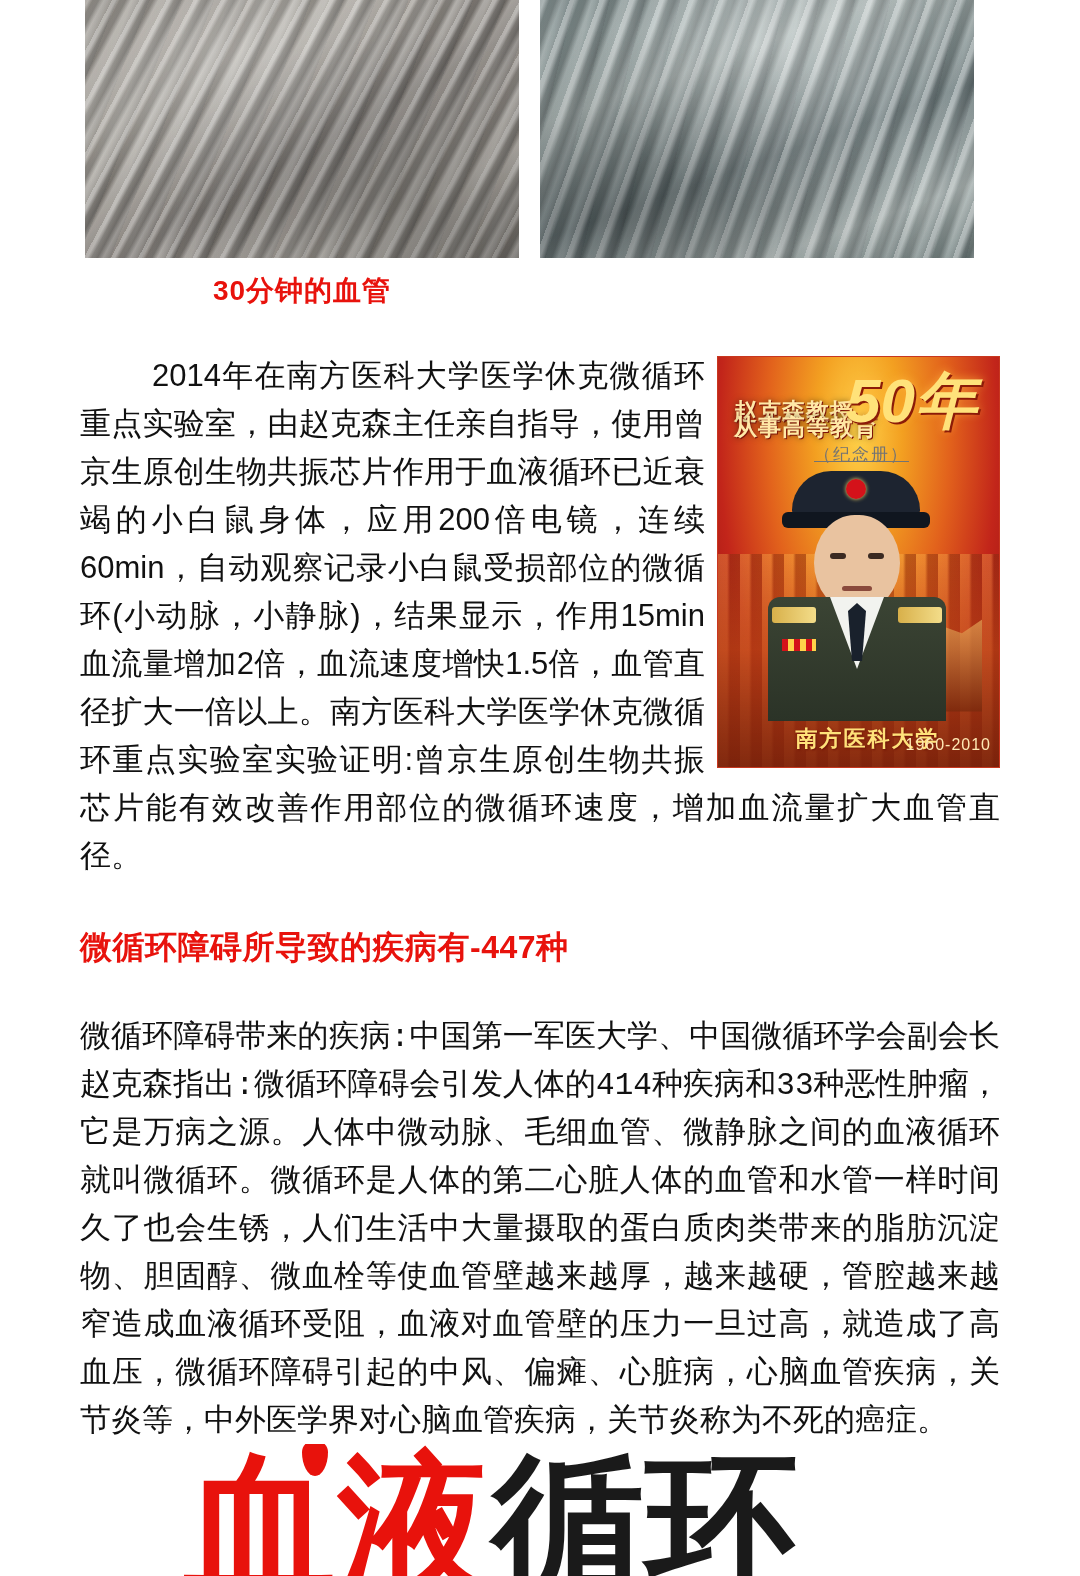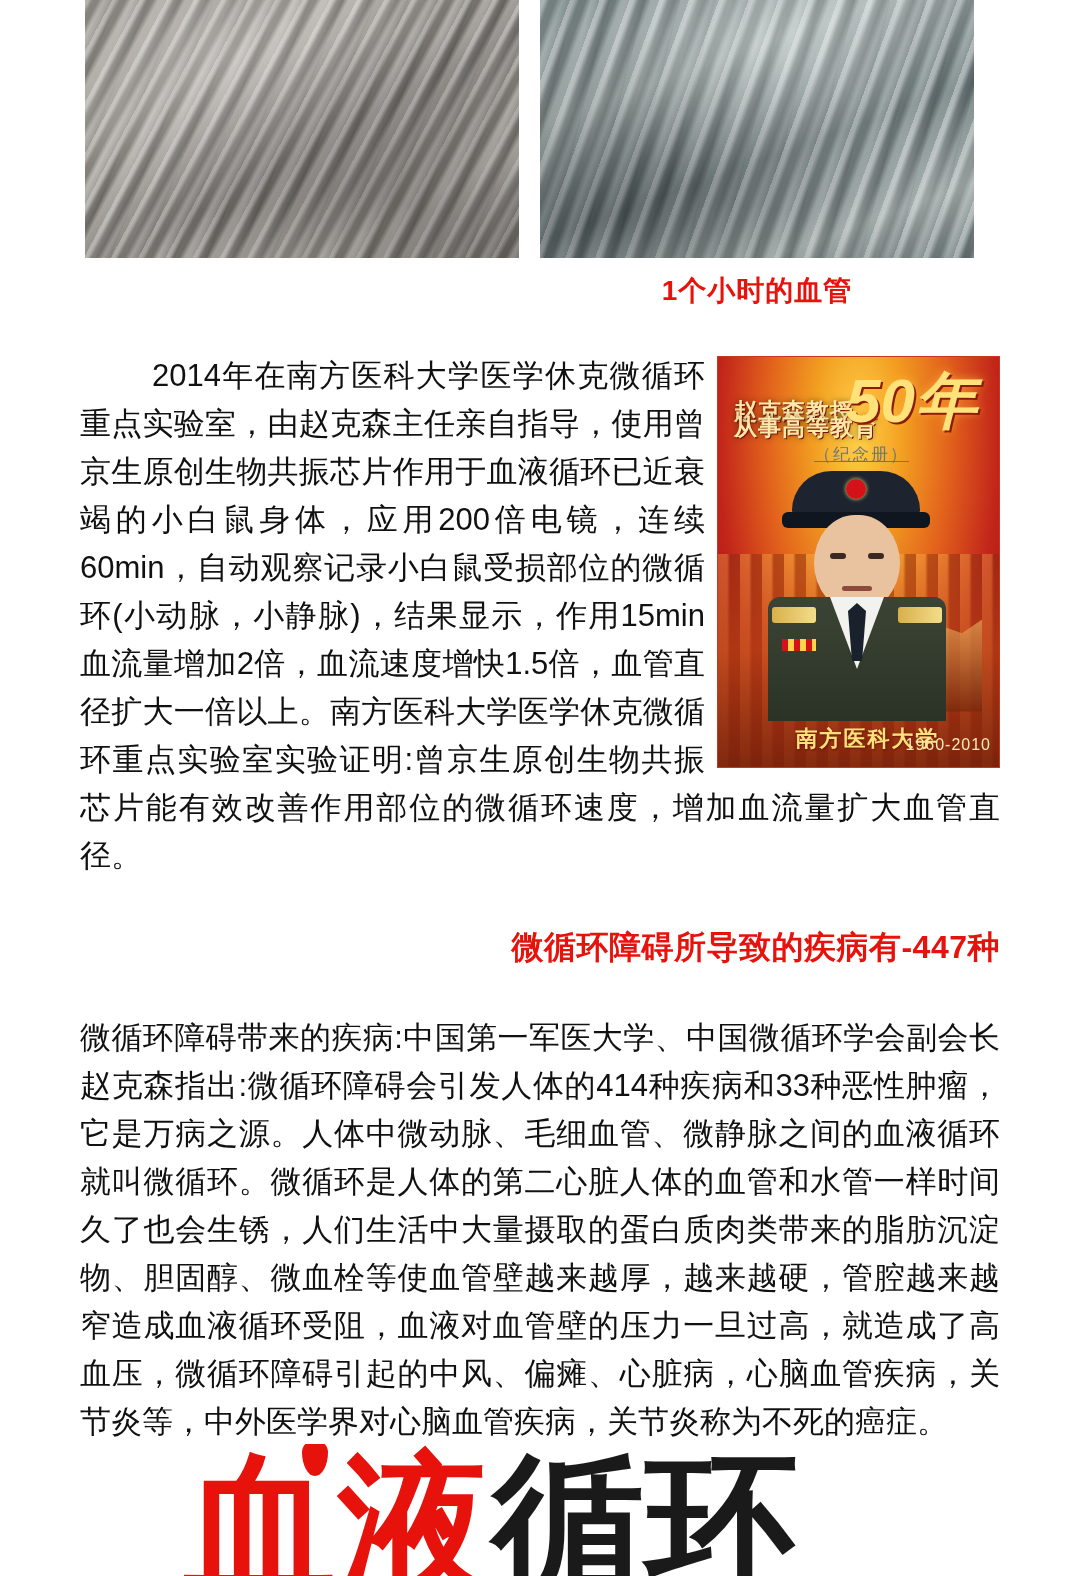--- a/index.html
+++ b/index.html
@@ -330,29 +330,29 @@
     font-size: 16px;
     letter-spacing: 1px;
   }
 
   .section-heading {
     margin-top: 46px;
     color: #e8120c;
     font-size: 32px;
     font-weight: bold;
     letter-spacing: 0.5px;
-    text-align: right;
   }
 
   .para-block {
     margin-top: 44px;
     font-size: 31px;
     line-height: 48px;
     color: #111111;
     text-align: justify;
+    font-family: Liberation Mono, monospace;
   }
   .para-block p { margin: 0; }
 
   
   .banner {
     position: absolute;
     left: 0;
     bottom: 0;
     width: 984px;
     height: 132px;
@@ -390,21 +390,21 @@
 </head>
 <body>
 
 <div class="microscope-row">
   <div class="micro-cell left">
     <div class="micro-img left"></div>
   </div>
   <div class="micro-cell right">
     <div class="micro-img right"></div>
   </div>
-  <div class="micro-caption right">1个小时的血管</div>
+  <div class="micro-caption left">30分钟的血管</div>
 </div>
 
 <div class="content">
 
   <div class="para-wrap">
 
     <div class="figure">
       <div class="fig-bg"></div>
       <div class="fig-wall"></div>
       <div class="fig-title">

